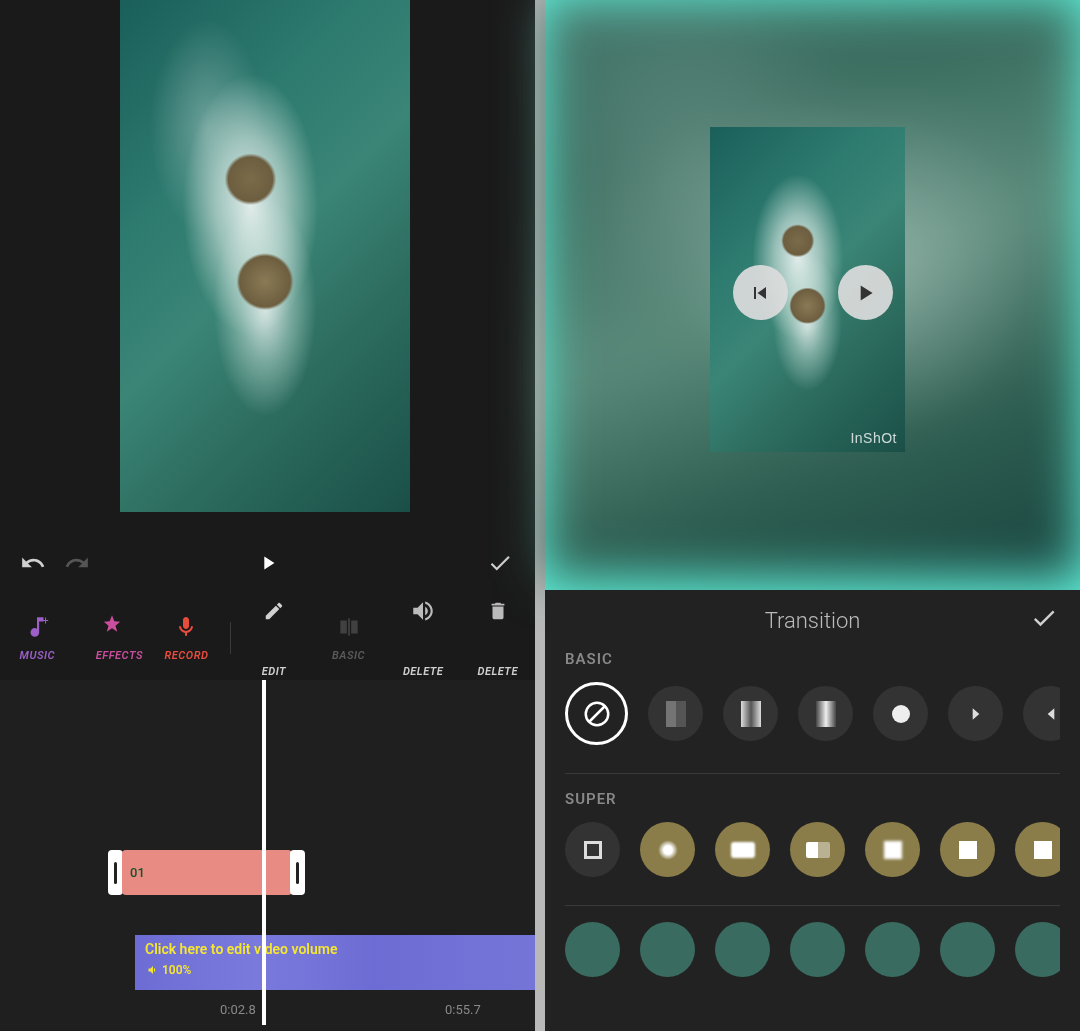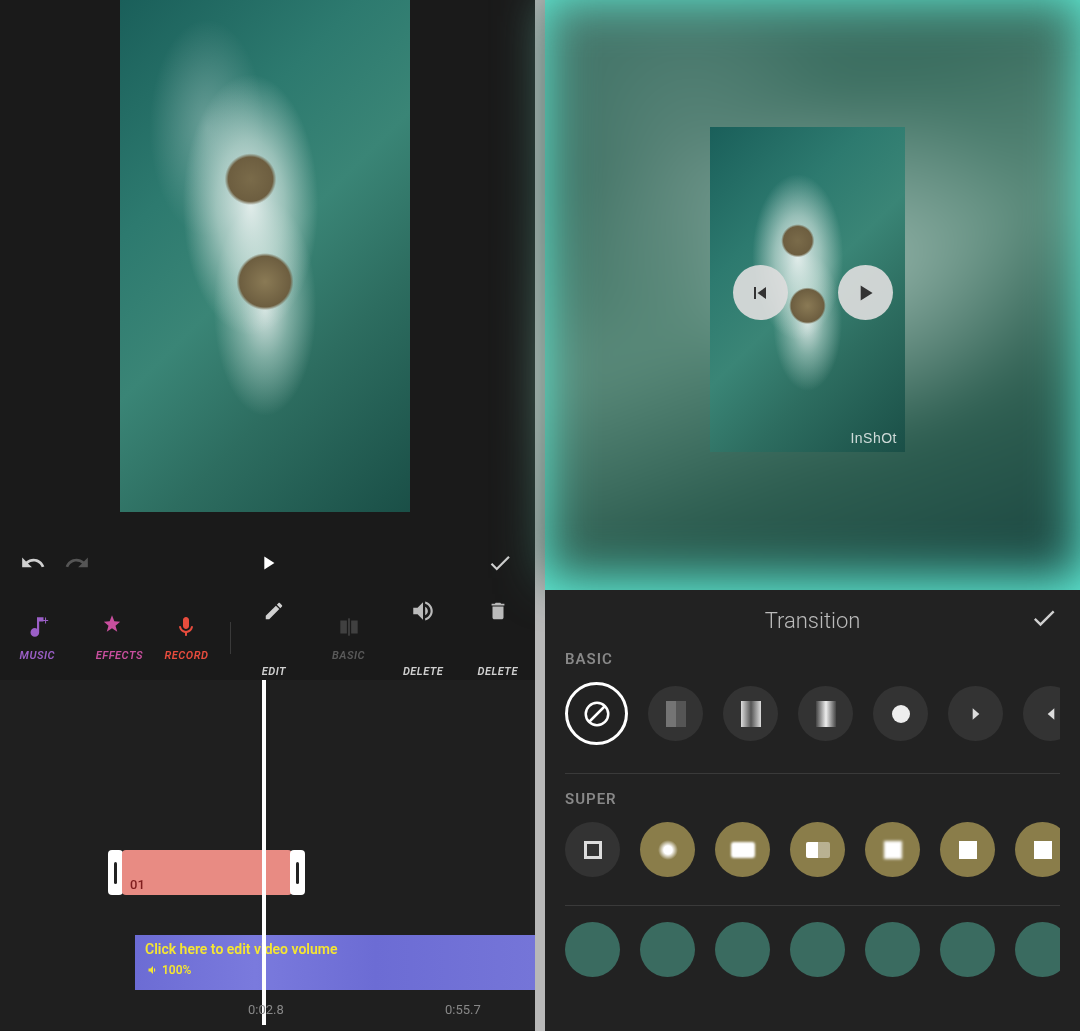--- a/index.html
+++ b/index.html
@@ -33,21 +33,21 @@
 .tool.effects .tool-label { color: #c94f9e; padding-left: 15px; }
 .tool.record .tool-label { color: #e84c3d; }
 .tool.white .tool-label { color: #d0d0d0; margin-top: 32px; }
 .tool.dim .tool-label { color: #5a5a5a; }
 .tool.dim svg { opacity: 0.35; }
 .tool-sep { width: 1px; height: 32px; background: #3a3a3a; margin: 0 6px; }
 
 
 .timeline { position: absolute; top: 680px; left: 0; width: 100%; height: 350px; background: #1f1f1f; }
 .playhead { position: absolute; left: 262px; top: 0; width: 4px; height: 345px; background: #fff; }
-.clip { position: absolute; top: 170px; left: 122px; width: 170px; height: 45px; background: #e88b83; border-radius: 4px; display: flex; align-items: flex-end; padding: 3px 8px; color: #7f1d1d; font-size: 13px; font-weight: 500; }
+.clip { position: absolute; top: 170px; left: 122px; width: 170px; height: 45px; background: #e88b83; border-radius: 4px; display: flex; align-items: center; padding: 3px 8px; color: #14532d; font-size: 13px; font-weight: 500; }
 .clip-handle { position: absolute; width: 15px; height: 45px; background: #fff; border-radius: 4px; top: 170px; display:flex; align-items:center; justify-content:center; }
 .clip-handle.l { left: 108px; }
 .clip-handle.r { left: 290px; }
 .clip-grip { width:3px; height:22px; background:#222; border-radius:2px; }
 .volume-strip { position: absolute; top: 255px; left: 135px; width: 400px; height: 55px; background: linear-gradient(90deg, #6c6cd4 0%, #7a7add 30%, #6c6cd4 60%, #7575d8 100%); overflow:hidden; }
 .volume-text { color: #f5e632; font-size: 14px; font-weight: 600; padding: 6px 10px; }
 .volume-pct { color: #f5e632; font-size: 12px; font-weight: 600; padding-left: 12px; display:flex; align-items:center; gap:3px; }
 .time-labels { position: absolute; top: 322px; left: 0; width: 100%; display: flex; }
 .time-lbl { position: absolute; color: #888; font-size: 13px; }
 
@@ -190,21 +190,21 @@
       <div class="volume-text">Click here to edit video volume</div>
       <div class="volume-pct">
         <svg width="12" height="12" viewBox="0 0 24 24" fill="#f5e632">
             <path d="M3 9v6h4l5 5V4L7 9H3zm13.5 3c0-1.77-1.02-3.29-2.5-4.03v8.05c1.48-.73 2.5-2.25 2.5-4.02z"></path>
           </svg>
         <span>100%</span>
       </div>
     </div>
     <div class="playhead"></div>
     <div class="time-labels">
-      <span class="time-lbl" style="left:248px">0:02.8</span>
+      <span class="time-lbl" style="left:220px">0:02.8</span>
       <span class="time-lbl" style="left:445px">0:55.7</span>
     </div>
   </div>
 </div>
 
 <div class="divider"></div>
 
 <div class="right-panel">
   <div class="preview-right-bg"></div>
   <div class="preview-right">

